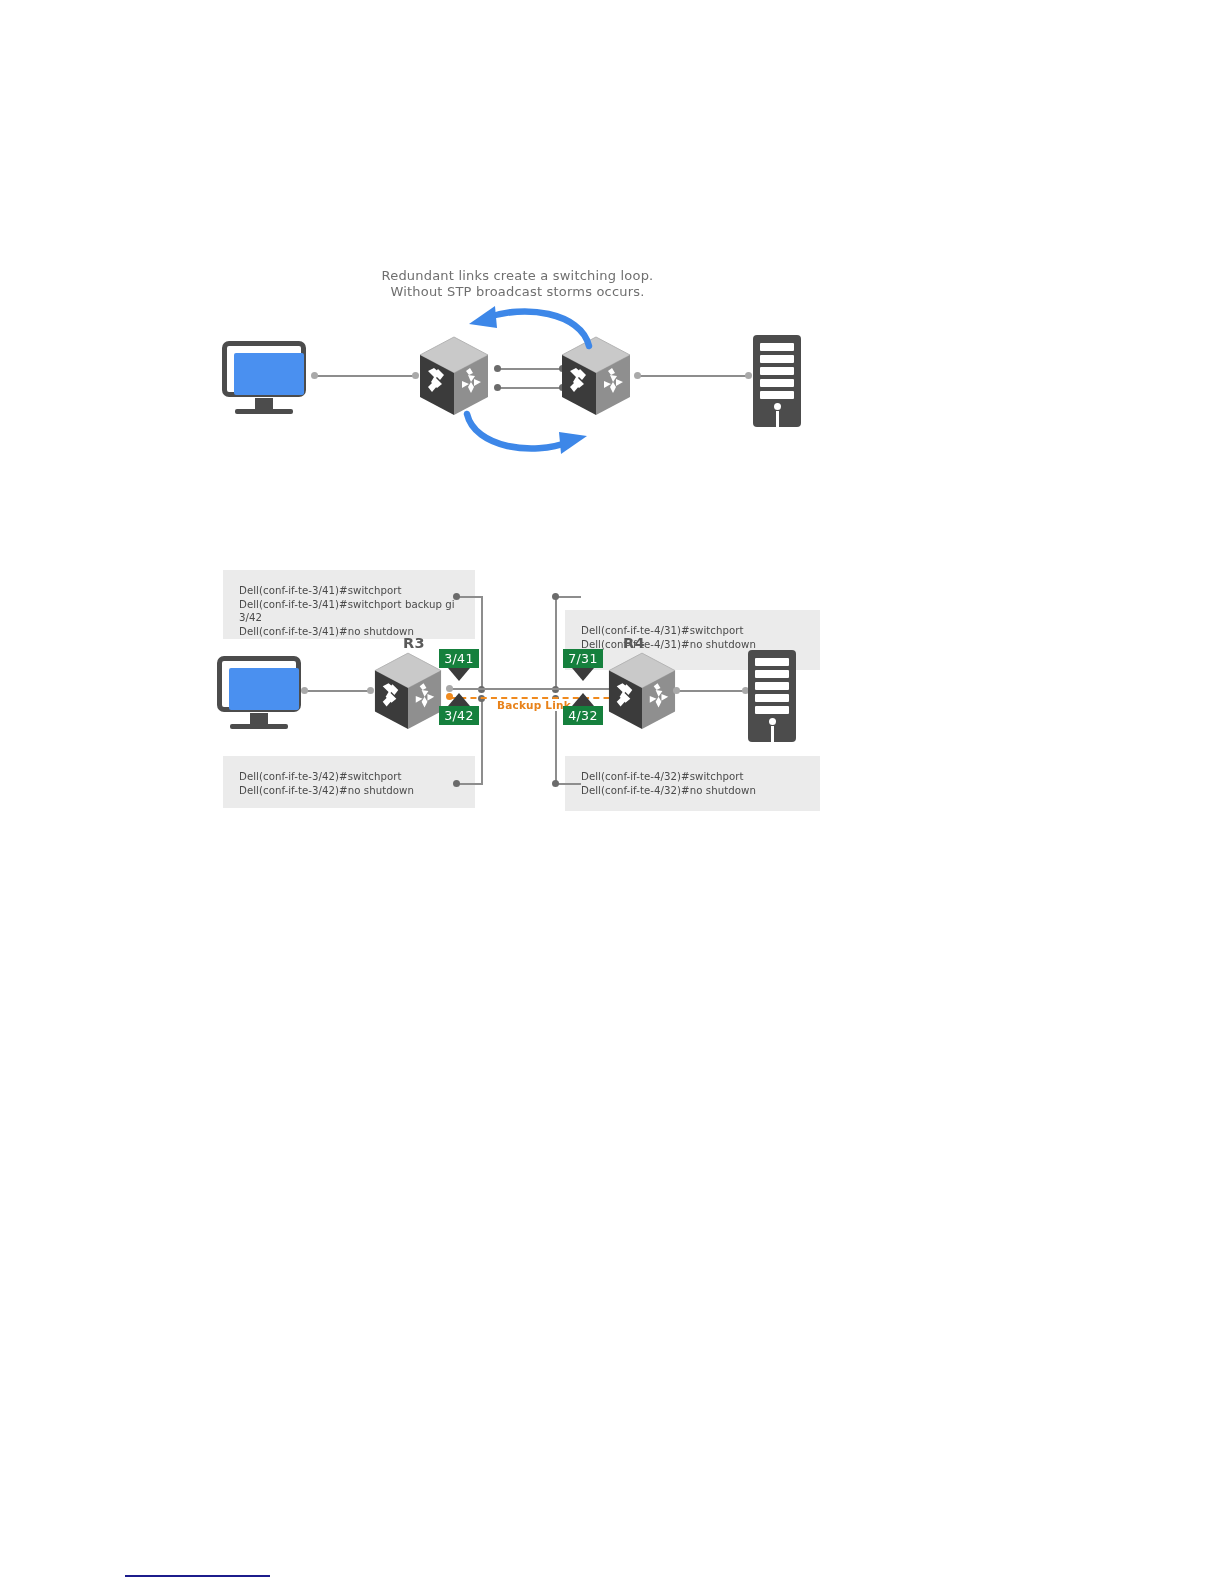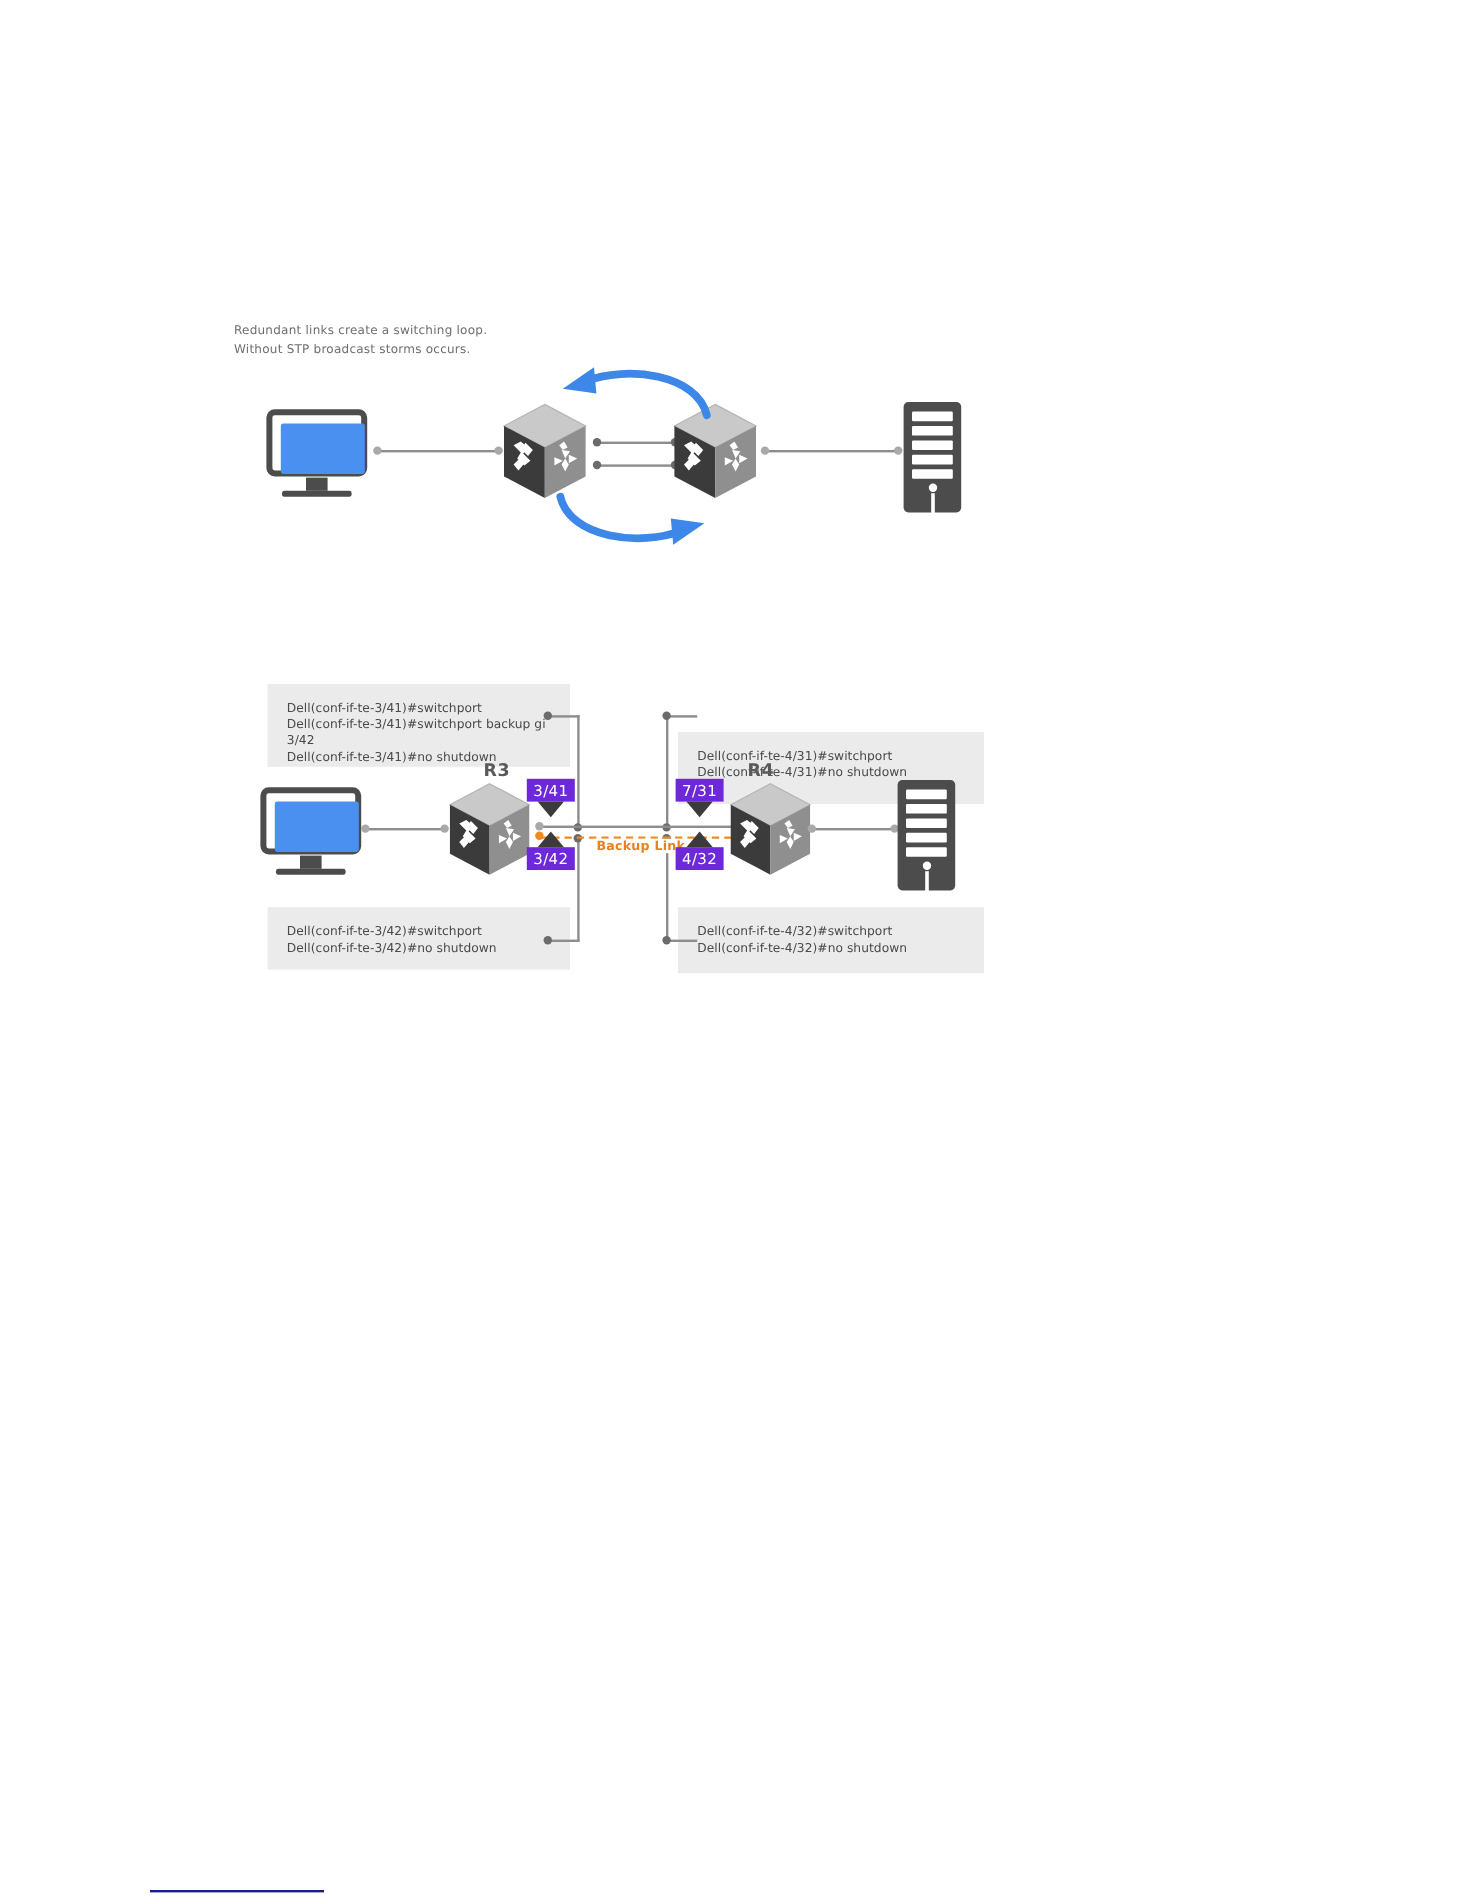--- a/index.html
+++ b/index.html
@@ -23,22 +23,23 @@
     position: absolute;
     left: 195px;
     top: 240px;
     width: 645px;
     height: 630px;
   }
   
   .caption {
     position: absolute;
     width: 100%;
+    text-align: center;
     color: #6f6f6f;
-    font-size: 10px;
+    font-size: 13px;
     line-height: 15.5px;
     letter-spacing: .2px;
     white-space: pre-line;
   }
   .caption-top { top: 28px; }
   .caption-bottom { top: 288px; }
 
   
   .link-line {
     position: absolute;
@@ -126,21 +127,21 @@
     background: #ffffff;
   }
 
   
   .cube { position: absolute; }
   .cube svg { display: block; }
 
   
   .port-tag {
     position: absolute;
-    background: #6d28d9;
+    background: #15803d;
     color: #ffffff;
     font-size: 12.5px;
     line-height: 19px;
     text-align: center;
     width: 40px;
     height: 19px;
     letter-spacing: .3px;
   }
   .port-tag .pointer {
     position: absolute;

